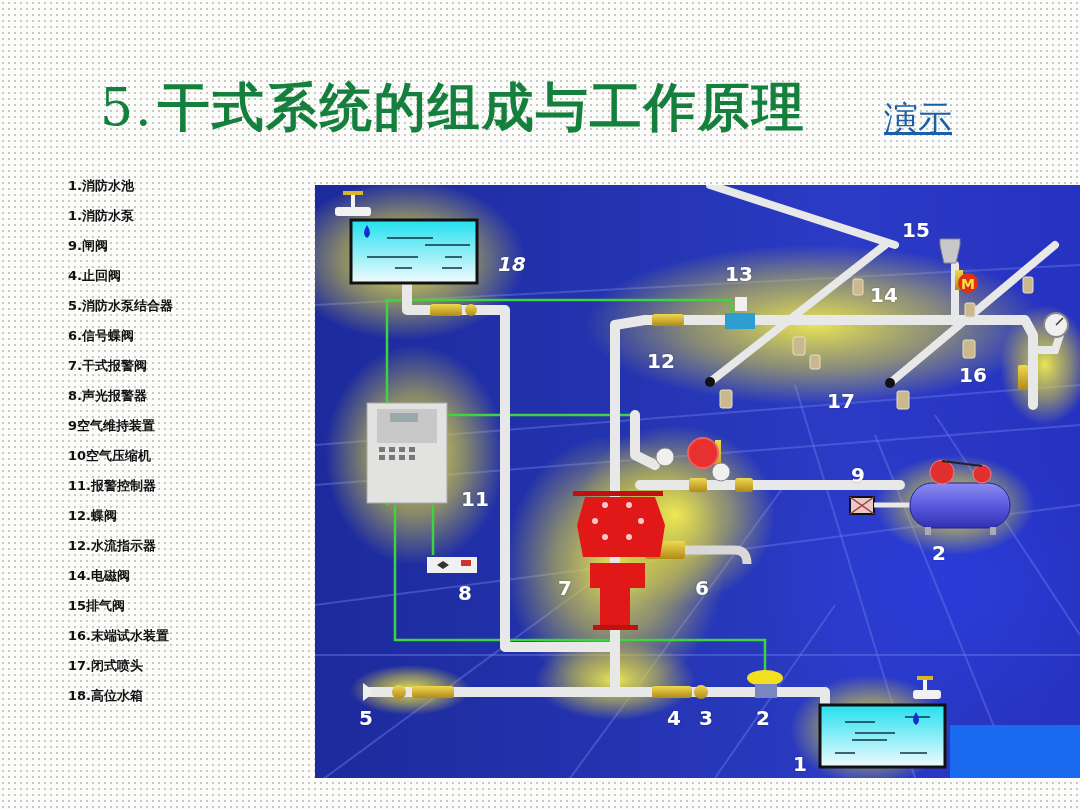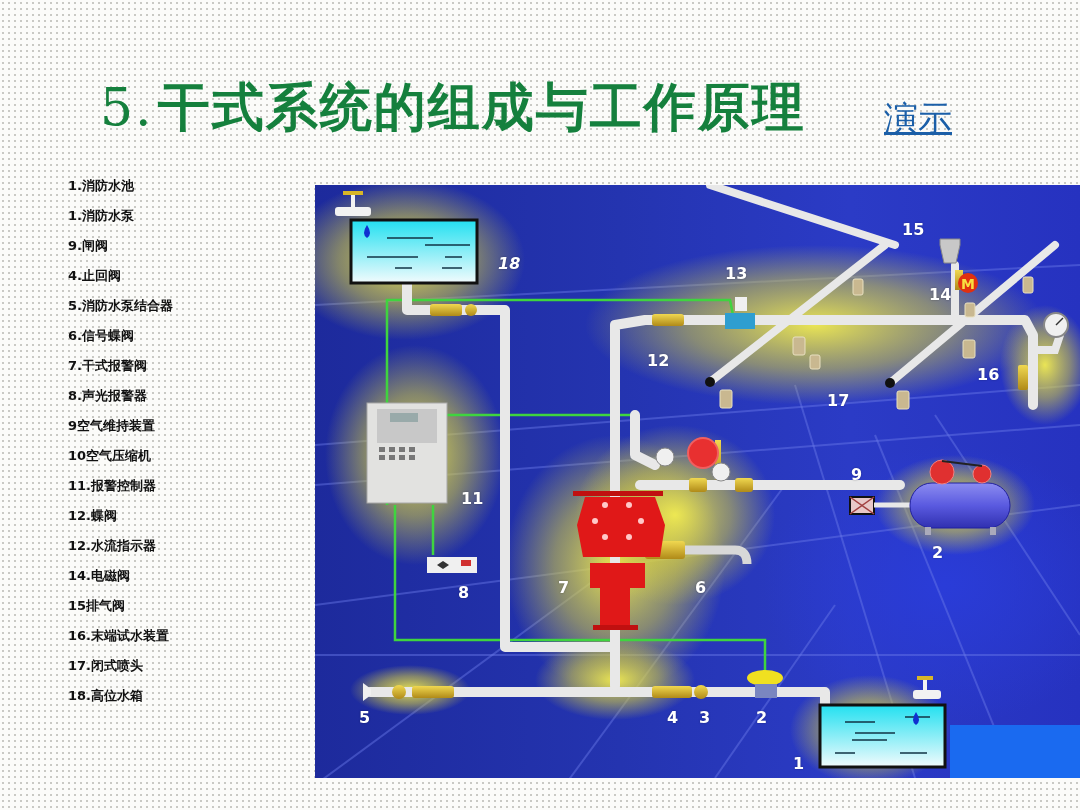--- a/index.html
+++ b/index.html
@@ -30,21 +30,21 @@
     position:absolute; left:315px; top:185px; width:765px; height:593px;
     overflow:hidden;
     background:
       radial-gradient(ellipse 130px 80px at 740px 720px, #3a4cd8 0%, transparent 70%),
       radial-gradient(ellipse 260px 200px at 630px 400px, #2a3cd8 0%, transparent 70%),
       linear-gradient(90deg, #1d2a9c 0%, #2434b0 40%, #2b3bc6 70%, #2632c0 100%);
   }
   .diagram svg { position:absolute; left:0; top:0; }
   .callout {
     position:absolute; font-family:"DejaVu Sans", sans-serif; font-weight:bold;
-    font-size:16px; color:#ffffff; line-height:24px;
+    font-size:20px; color:#ffffff; line-height:24px;
     text-shadow:0 0 2px rgba(0,0,0,0.35);
   }
 </style>
 </head>
 <body>
 
 <div class="title">
   <span class="num">5.</span><span>干式系统的组成与工作原理</span>
 </div>
 <a class="demo-link">演示</a>
@@ -284,23 +284,23 @@
       <rect x="598" y="505" width="28" height="9" rx="3" fill="#f2f2f2"></rect>
       <rect x="608" y="493" width="4" height="12" fill="#f2f2f2"></rect>
       <rect x="602" y="491" width="16" height="4" fill="#d8b628"></rect>
     </g>
     <rect x="635" y="540" width="130" height="53" fill="#1a6af0"></rect>
   </svg>
 
   <span class="callout" style="left:183px;top:67px;font-style:italic;">18</span>
   <span class="callout" style="left:587px;top:33px;">15</span>
   <span class="callout" style="left:410px;top:77px;">13</span>
-  <span class="callout" style="left:614px;top:98px;">14</span>
+  <span class="callout" style="left:555px;top:98px;">14</span>
   <span class="callout" style="left:332px;top:157px;margin-top:7px;">12</span>
-  <span class="callout" style="left:662px;top:178px;">16</span>
+  <span class="callout" style="left:644px;top:178px;">16</span>
   <span class="callout" style="left:512px;top:204px;">17</span>
   <span class="callout" style="left:536px;top:278px;">9</span>
   <span class="callout" style="left:146px;top:302px;">11</span>
   <span class="callout" style="left:617px;top:356px;">2</span>
   <span class="callout" style="left:243px;top:391px;">7</span>
   <span class="callout" style="left:380px;top:391px;">6</span>
   <span class="callout" style="left:143px;top:396px;">8</span>
   <span class="callout" style="left:44px;top:521px;">5</span>
   <span class="callout" style="left:352px;top:521px;">4</span>
   <span class="callout" style="left:384px;top:521px;">3</span>

